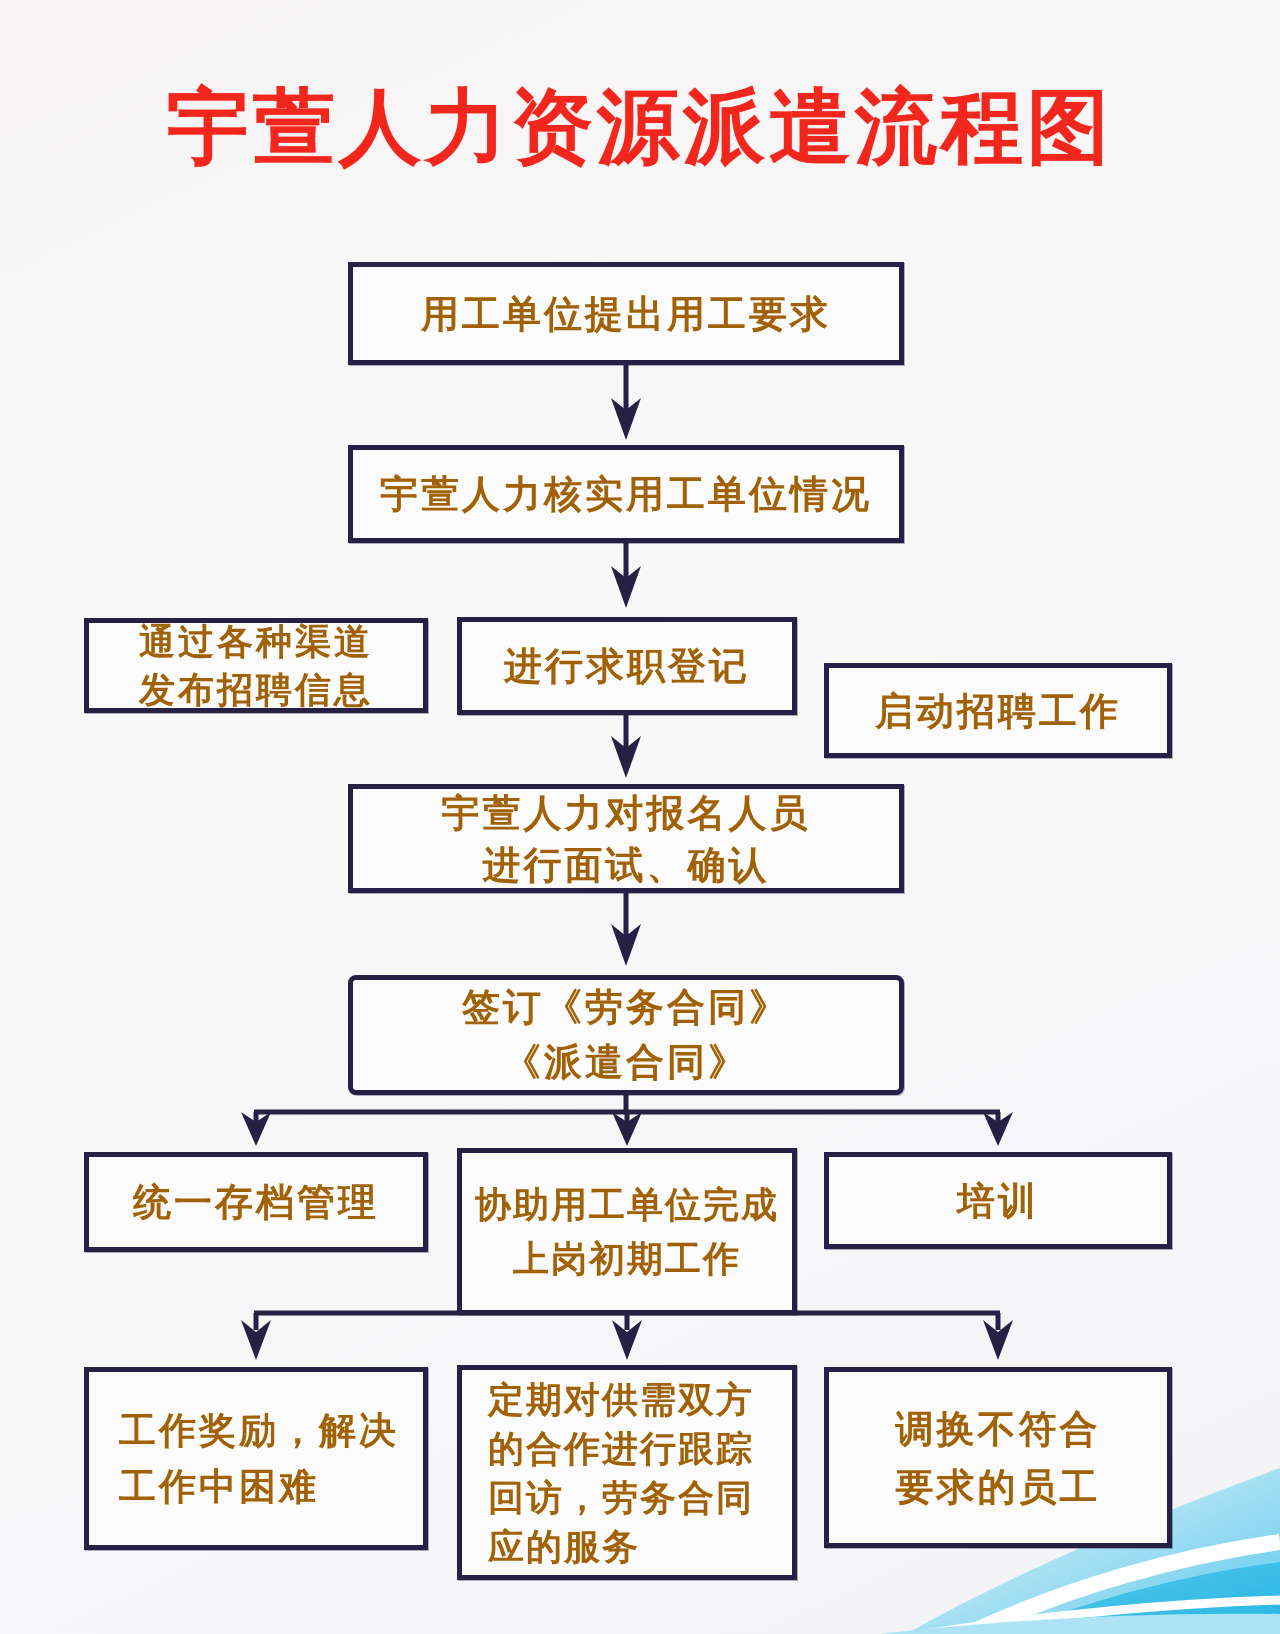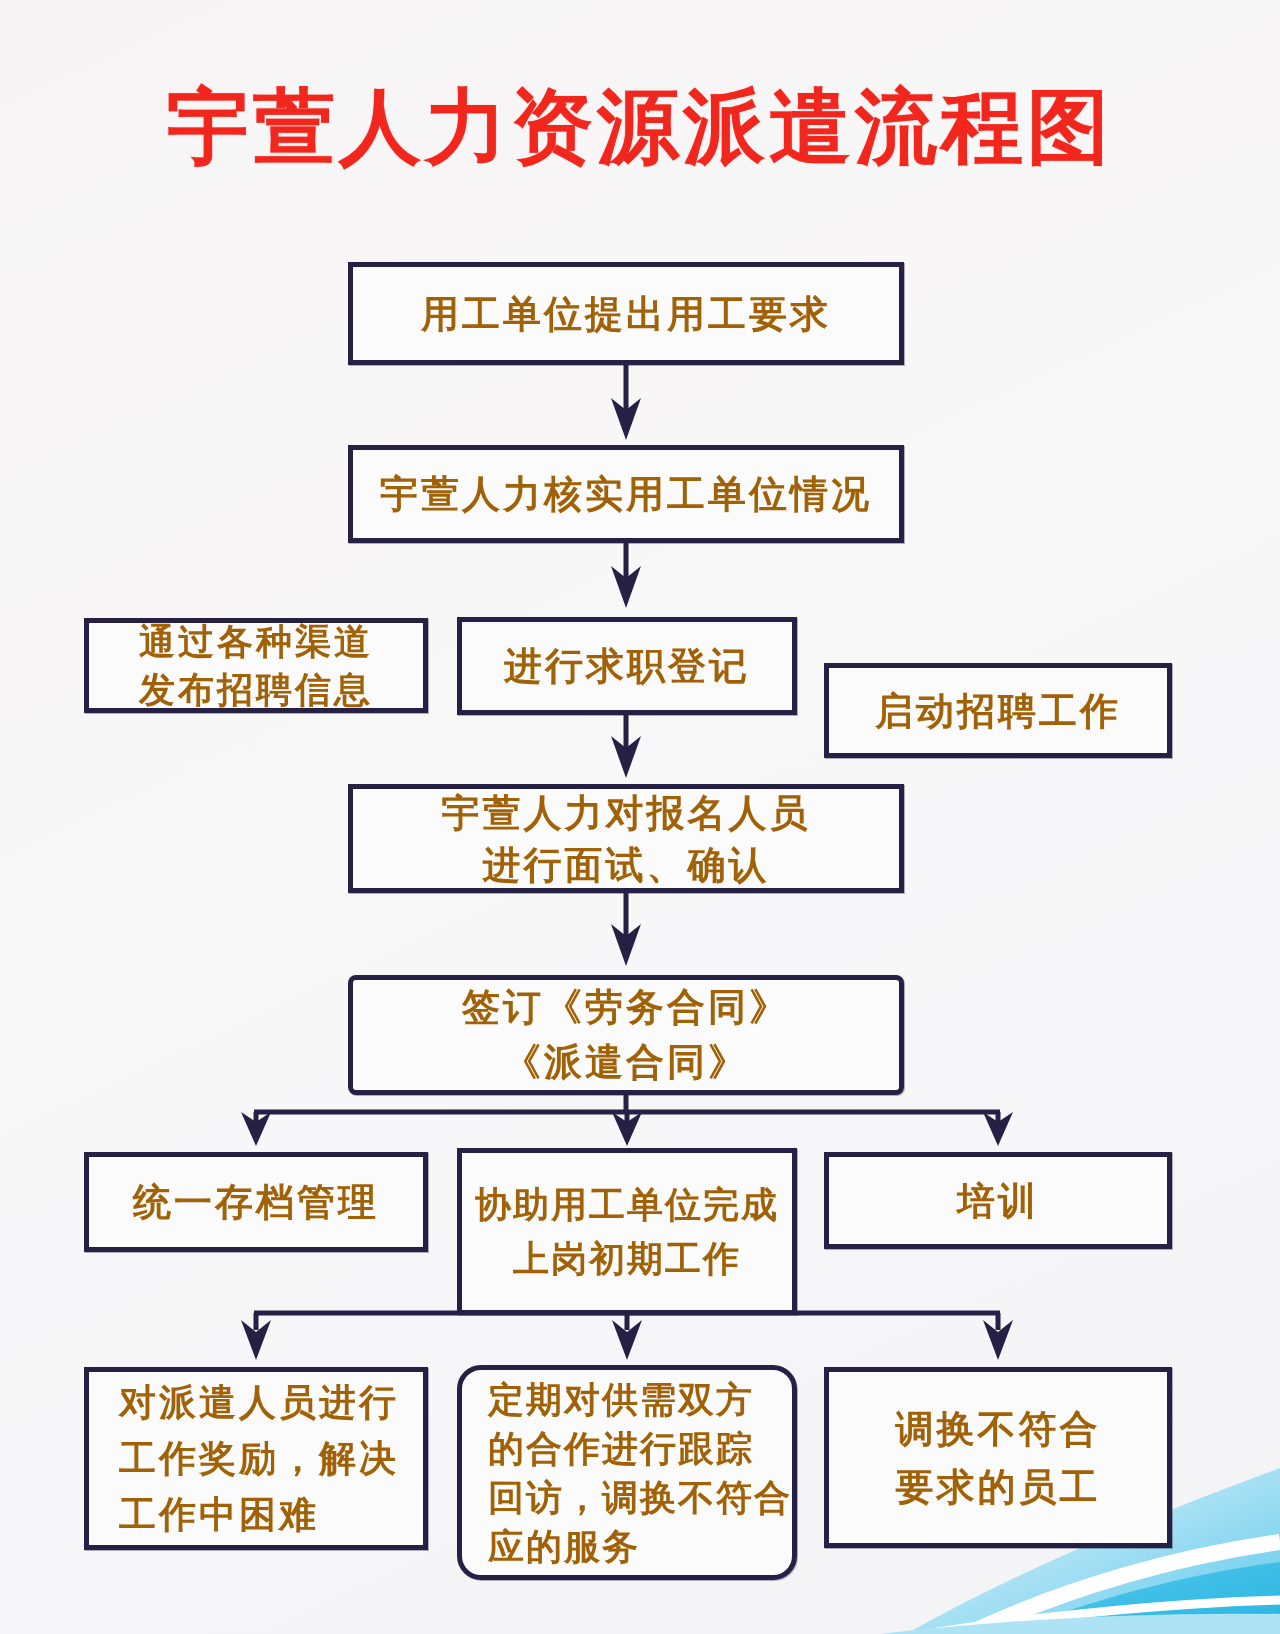--- a/index.html
+++ b/index.html
@@ -55,21 +55,21 @@
   .n3c{left:457px;top:617px;width:340px;height:98px;}
   .n3r{left:824px;top:617px;width:348px;height:95px;margin-top:46px;}
   
   .n6l{left:84px;top:1152px;width:344px;height:100px;}
   .n6c{left:457px;top:1148px;width:340px;height:167px;font-size:36px;line-height:54px;letter-spacing:2px;}
   .n6r{left:824px;top:1152px;width:348px;height:97px;}
   
   .n7l{left:84px;top:1367px;width:344px;height:183px;
        align-items:flex-start;text-align:left;padding-left:30px;line-height:56px;font-size:37px;}
   .n7c{left:457px;top:1365px;width:340px;height:215px;
-       align-items:flex-start;text-align:left;padding-left:26px;font-size:36px;line-height:49px;letter-spacing:2px;border-radius:24px;}
+       align-items:flex-start;text-align:left;padding-left:26px;font-size:36px;line-height:49px;letter-spacing:2px;}
   .n7r{left:824px;top:1367px;width:348px;height:181px;line-height:58px;}
   .connectors,.wave{
     position:absolute;left:0;top:0;width:1280px;height:1634px;
     pointer-events:none;
   }
   .wave{z-index:0;}
   .connectors{z-index:1;}
 </style>
 </head>
 <body>
@@ -168,29 +168,28 @@
   <div class="node n6c">
     <span class="ln">协助用工单位完成</span>
     <span class="ln">上岗初期工作</span>
   </div>
 
   <div class="node n6r">
     <span class="ln">培训</span>
   </div>
 
   <div class="node n7l">
-    <span class="ln">对派遣人员进行</span>
     <span class="ln">工作奖励，解决</span>
     <span class="ln">工作中困难</span>
   </div>
 
   <div class="node n7c">
     <span class="ln">定期对供需双方</span>
     <span class="ln">的合作进行跟踪</span>
-    <span class="ln">回访，调换不符合</span>
+    <span class="ln">回访，劳务合同</span>
     <span class="ln">应的服务</span>
   </div>
 
   <div class="node n7r">
     <span class="ln">调换不符合</span>
     <span class="ln">要求的员工</span>
   </div>
 
 </div>
 

